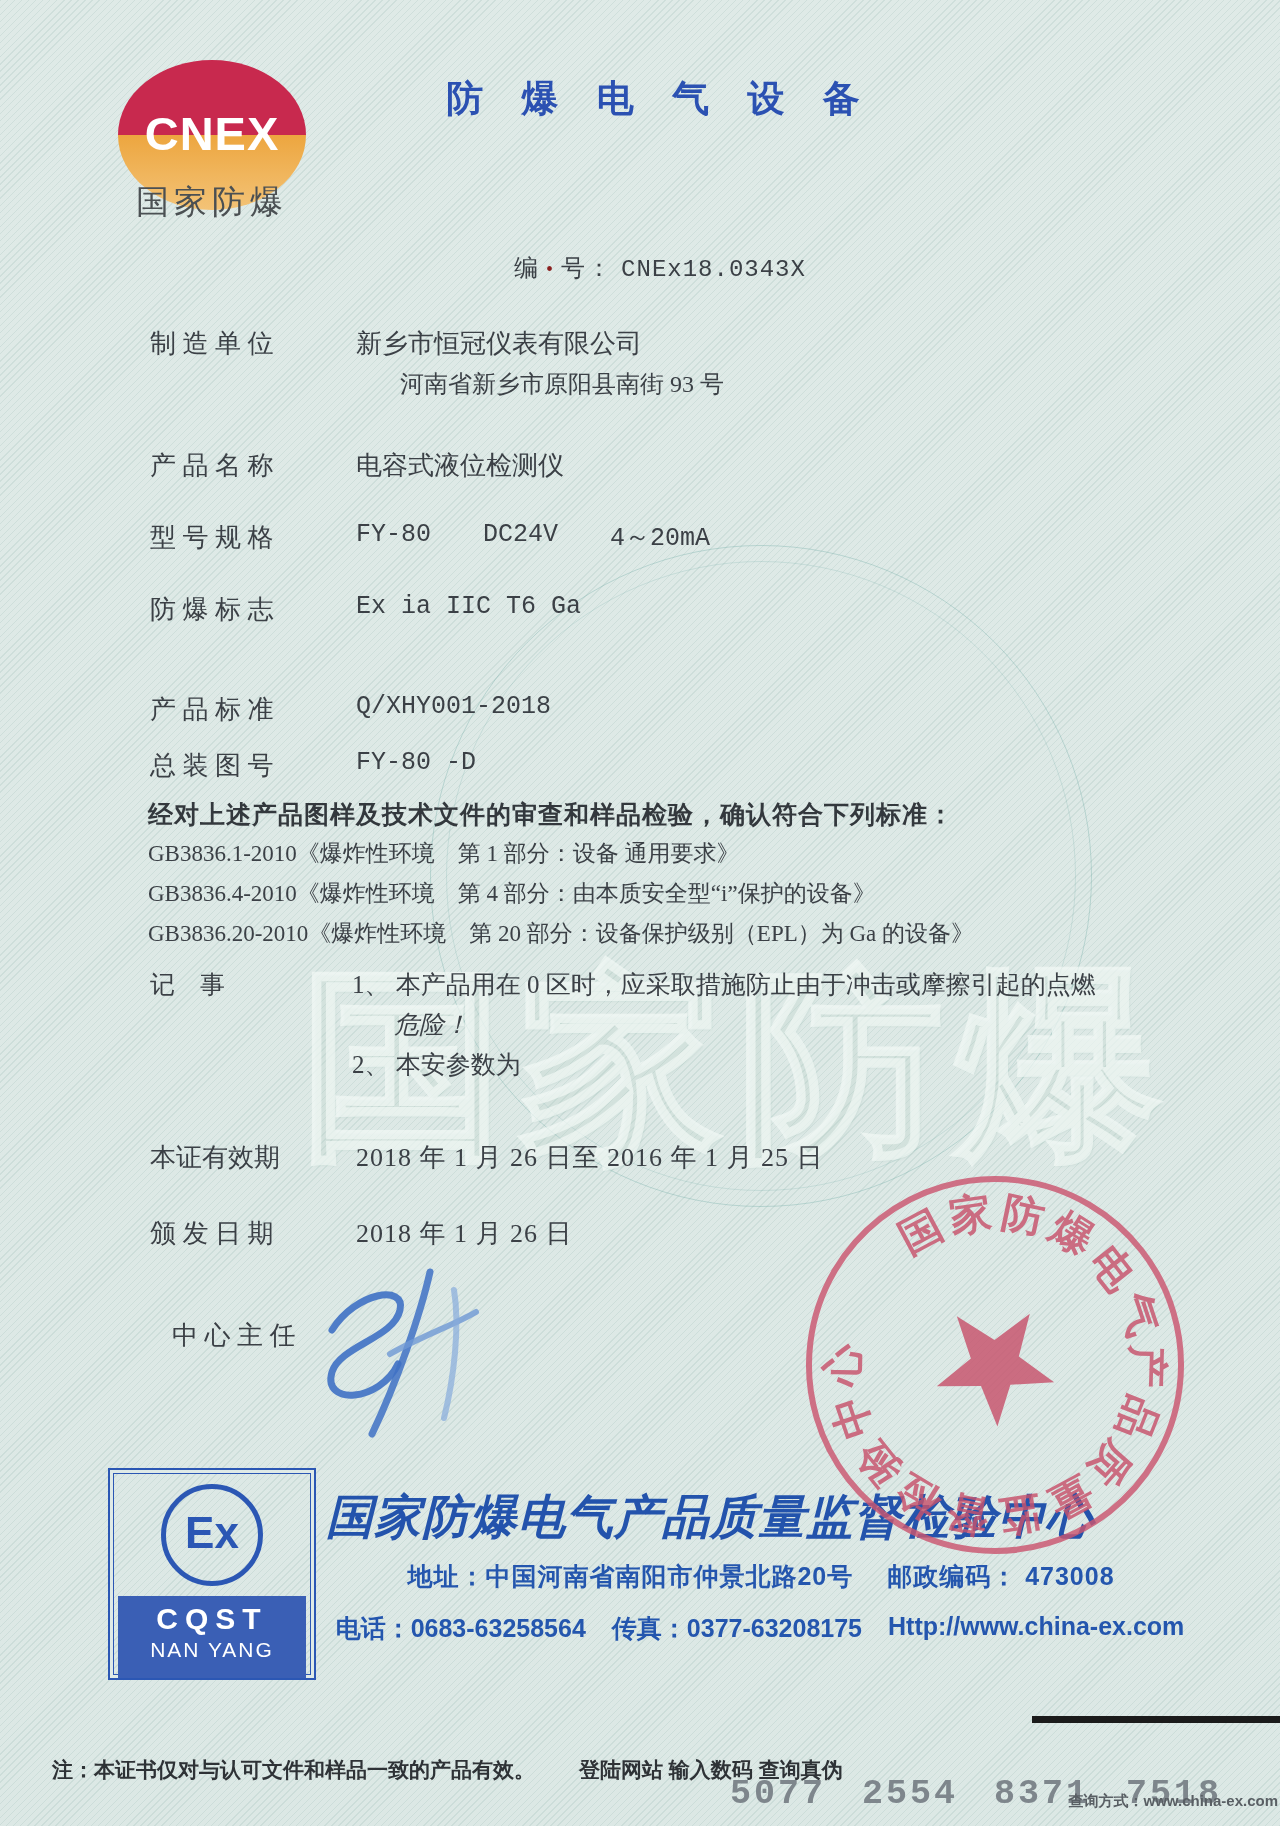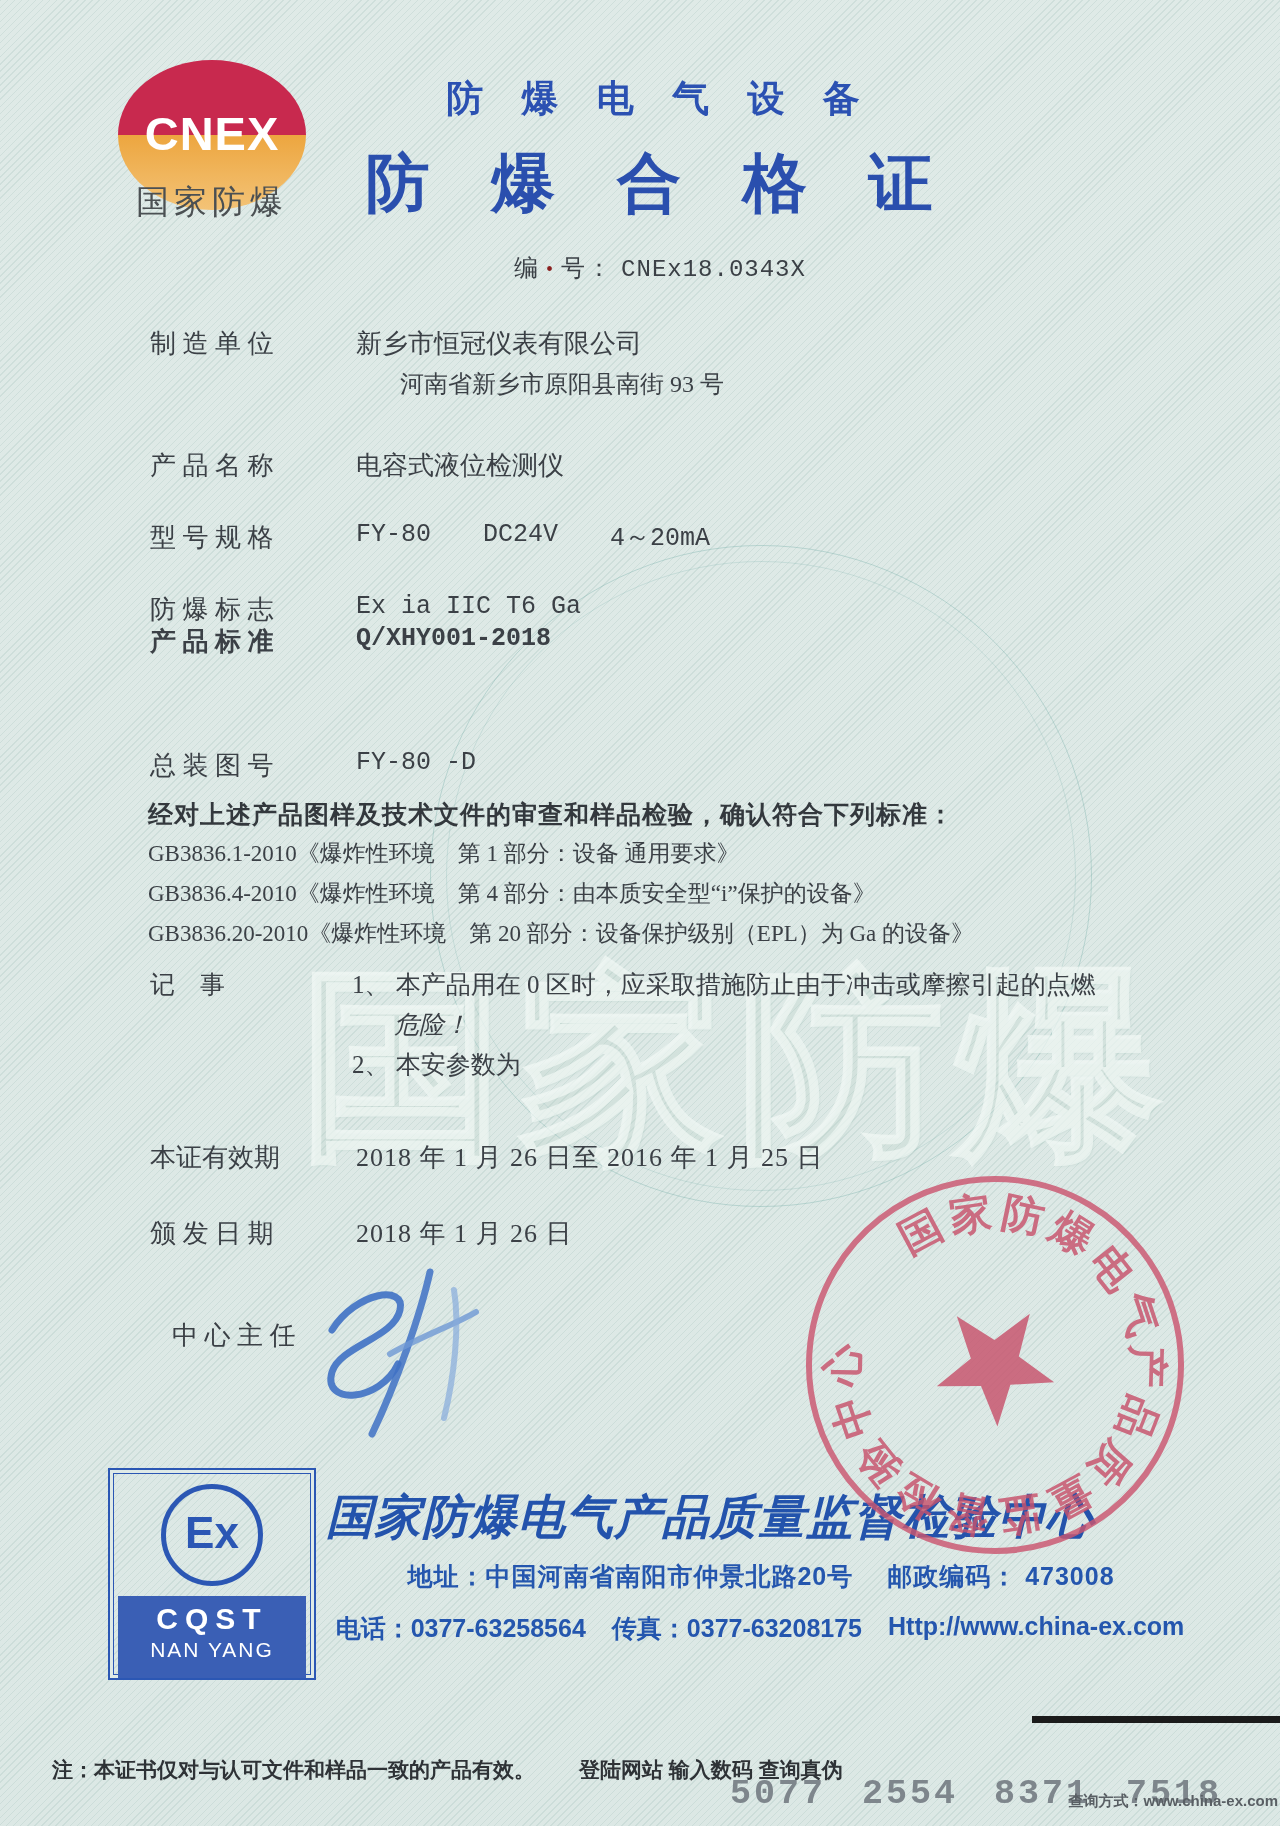--- a/index.html
+++ b/index.html
@@ -133,21 +133,20 @@
   <div class="abs guill2"></div>
   <div class="abs watermark">国家防爆</div>
 
   <div class="abs cnex-ellipse">
     <span class="cnex-text">CNEX</span>
   </div>
   <div class="abs cnex-caption">国家防爆</div>
 
   <div class="abs title-wrap">
     <div class="subtitle">防 爆 电 气 设 备</div>
-    <div class="main-title">防 爆 合 格 证</div>
   </div>
 
   <div class="abs certno-line">
     <span>编</span><span class="dot">•</span><span>号：</span>
     <span class="num">CNEx18.0343X</span>
   </div>
 
   <div class="frow" style="top:326px;">
     <span class="flabel">制 造 单 位</span>
     <span class="fvalue">新乡市恒冠仪表有限公司</span>
@@ -166,21 +165,21 @@
       <span>DC24V</span>
       <span>4～20mA</span>
     </span>
   </div>
 
   <div class="frow" style="top:592px;">
     <span class="flabel">防 爆 标 志</span>
     <span class="fvalue latin">Ex ia IIC T6 Ga</span>
   </div>
 
-  <div class="frow" style="top:624px;font-weight:bold;">
+  <div class="frow" style="top:692px;">
     <span class="flabel">产 品 标 准</span>
     <span class="fvalue latin">Q/XHY001-2018</span>
   </div>
 
   <div class="frow" style="top:748px;">
     <span class="flabel">总 装 图 号</span>
     <span class="fvalue latin">FY-80 -D</span>
   </div>
 
   <div class="intro" style="top:798px;">经对上述产品图样及技术文件的审查和样品检验，确认符合下列标准：</div>
@@ -232,21 +231,21 @@
     </div>
     <div class="bluebox">
       <div class="cqst">CQST</div>
       <div class="city">NAN YANG</div>
     </div>
   </div>
 
   <div class="abs center-name">国家防爆电气产品质量监督检验中心</div>
   <div class="abs addr-line">地址：中国河南省南阳市仲景北路20号　 邮政编码： 473008</div>
   <div class="abs tel-line">
-    <span><span>电话：</span><span>0377-63258564</span></span>
+    <span><span>电话：</span><span>0683-63258564</span></span>
     <span><span>传真：</span><span>0377-63208175</span></span>
     <span>Http://www.china-ex.com</span>
   </div>
 
   <div class="abs bottom-note">
     <span>注：本证书仅对与认可文件和样品一致的产品有效。</span>
     <span>登陆网站 输入数码 查询真伪</span>
   </div>
   <div class="abs code-digits">5077 2554 8371 7518</div>
   <div class="abs query-line">查询方式：www.china-ex.com</div>

